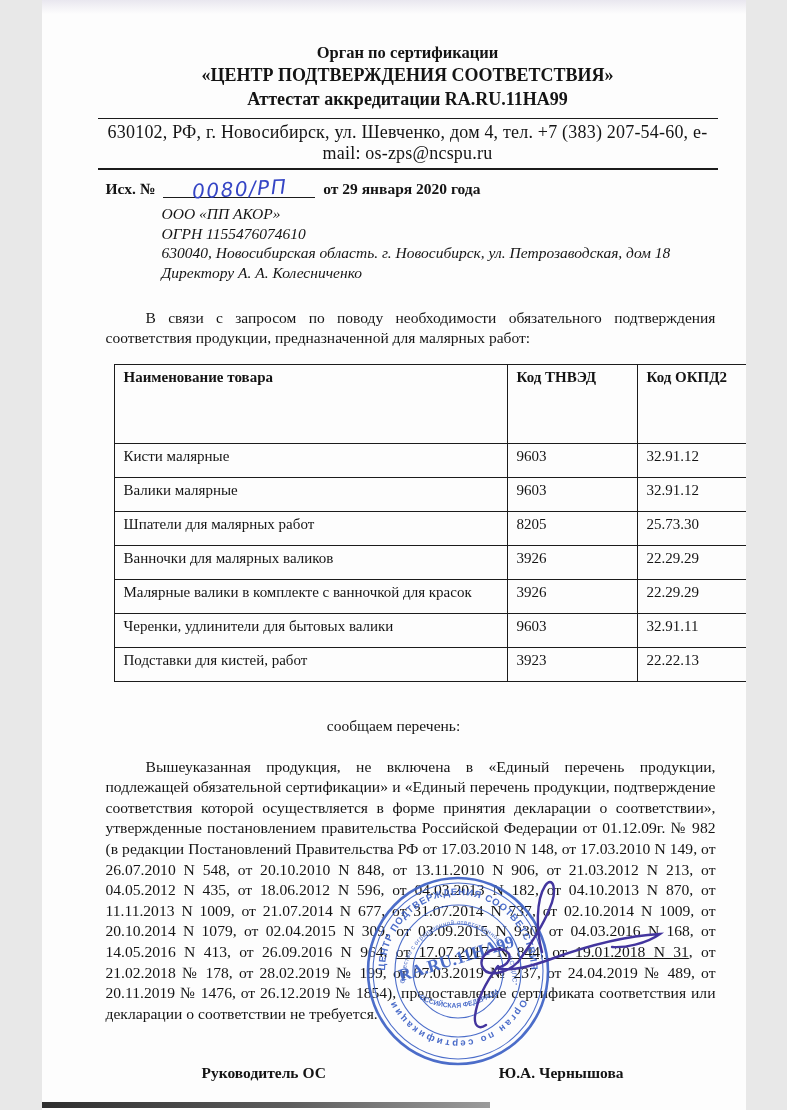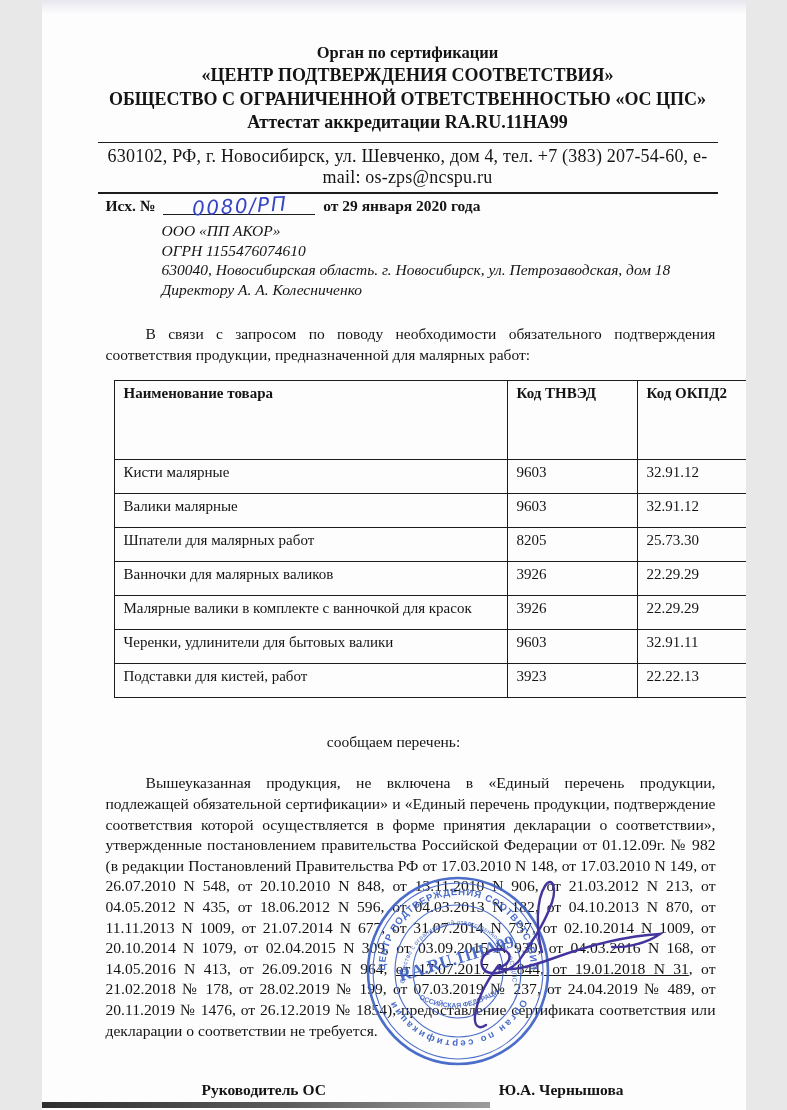--- a/index.html
+++ b/index.html
@@ -13,21 +13,21 @@
   .letterhead{margin:0 30px 0 58px;padding-top:42px;text-align:center;font-weight:bold;line-height:1.32;}
   .lh1{font-size:16.5px;}
   .lh2{font-size:18px;}
   .lh3{font-size:18px;}
   .lh4{font-size:18px;}
   .addressbar{
     margin:7px 28px 0 56px;text-align:center;font-size:18px;
     border-top:1.5px solid #1c1c1c;border-bottom:2.5px solid #1c1c1c;
     padding:3px 0 4px 0;letter-spacing:.2px;
   }
-  .outline{margin:0 30px 0 64px;font-size:15.5px;font-weight:bold;display:flex;align-items:flex-end;}
+  .outline{margin:7px 30px 0 64px;font-size:15.5px;font-weight:bold;display:flex;align-items:flex-end;}
   .hw-line{display:inline-block;width:152px;border-bottom:1.6px solid #1c1c1c;text-align:center;margin:0 8px;line-height:1;}
   .hw-ink{display:inline-block;font-family:"DejaVu Sans", sans-serif;font-style:italic;font-weight:normal;
     color:#3545c5;font-size:20px;letter-spacing:1.5px;transform:rotate(-3deg) translateY(2px);}
   .recipient{margin:6px 32px 0 120px;text-align:left;font-style:italic;font-size:15.5px;line-height:19.6px;}
   .intro{margin:25px 30px 0 64px;font-size:15.5px;line-height:20.5px;text-indent:40px;text-align:justify;font-family:Liberation Serif, serif;}
   table.codes{margin:15px 0 0 72px;border-collapse:collapse;table-layout:fixed;width:682px;font-size:15px;}
   table.codes th, table.codes td{border:1.6px solid #1c1c1c;vertical-align:top;padding:4px 9px;text-align:left;}
   table.codes th{font-weight:bold;height:70px;}
   table.codes td{height:27px;padding-bottom:2px;}
   .col-name{width:393px;}.col-tnved{width:130px;}.col-okpd{width:159px;}
@@ -44,21 +44,20 @@
 </head>
 <body>
 
 <div class="page">
 
   <div class="edge-tint"></div>
 
   <div class="letterhead">
     <div class="lh1">Орган по сертификации</div>
     <div class="lh2">«ЦЕНТР ПОДТВЕРЖДЕНИЯ СООТВЕТСТВИЯ»</div>
-    <div class="lh3">ОБЩЕСТВО С ОГРАНИЧЕННОЙ ОТВЕТСТВЕННОСТЬЮ «ОС ЦПС»</div>
     <div class="lh4">Аттестат аккредитации RA.RU.11НА99</div>
   </div>
   <div class="addressbar">630102, РФ, г. Новосибирск, ул. Шевченко, дом 4, тел. +7 (383) 207-54-60,  e-mail: os-zps@ncspu.ru</div>
 
   <div class="outline">
     <span>Исх. №</span>
     <span class="hw-line"><span class="hw-ink">0080/РП</span></span>
     <span>от 29 января 2020 года</span>
   </div>
 

